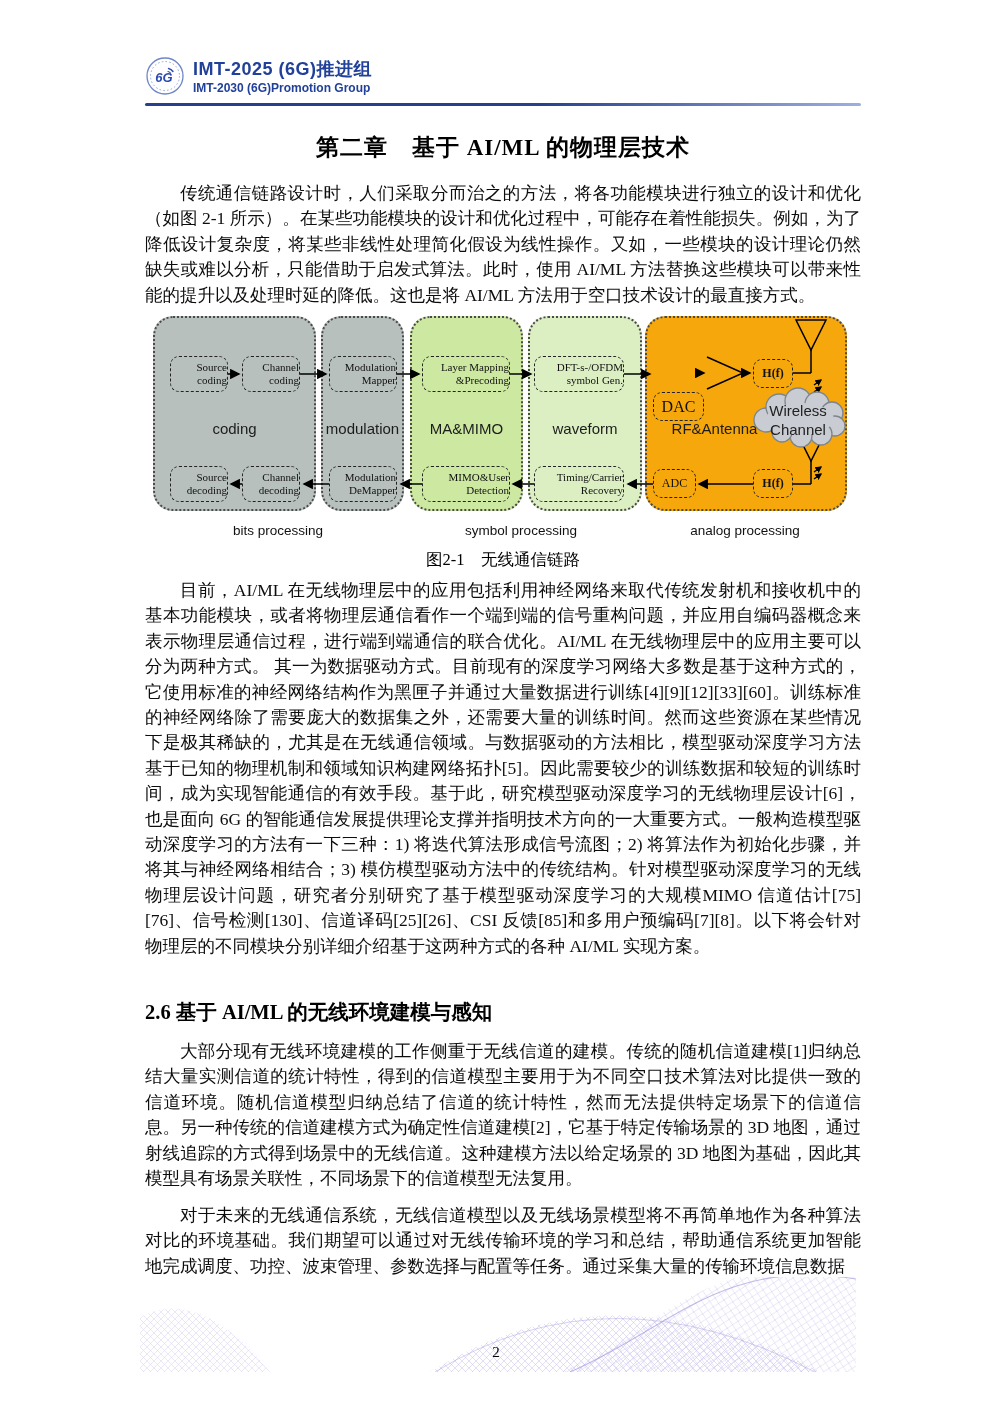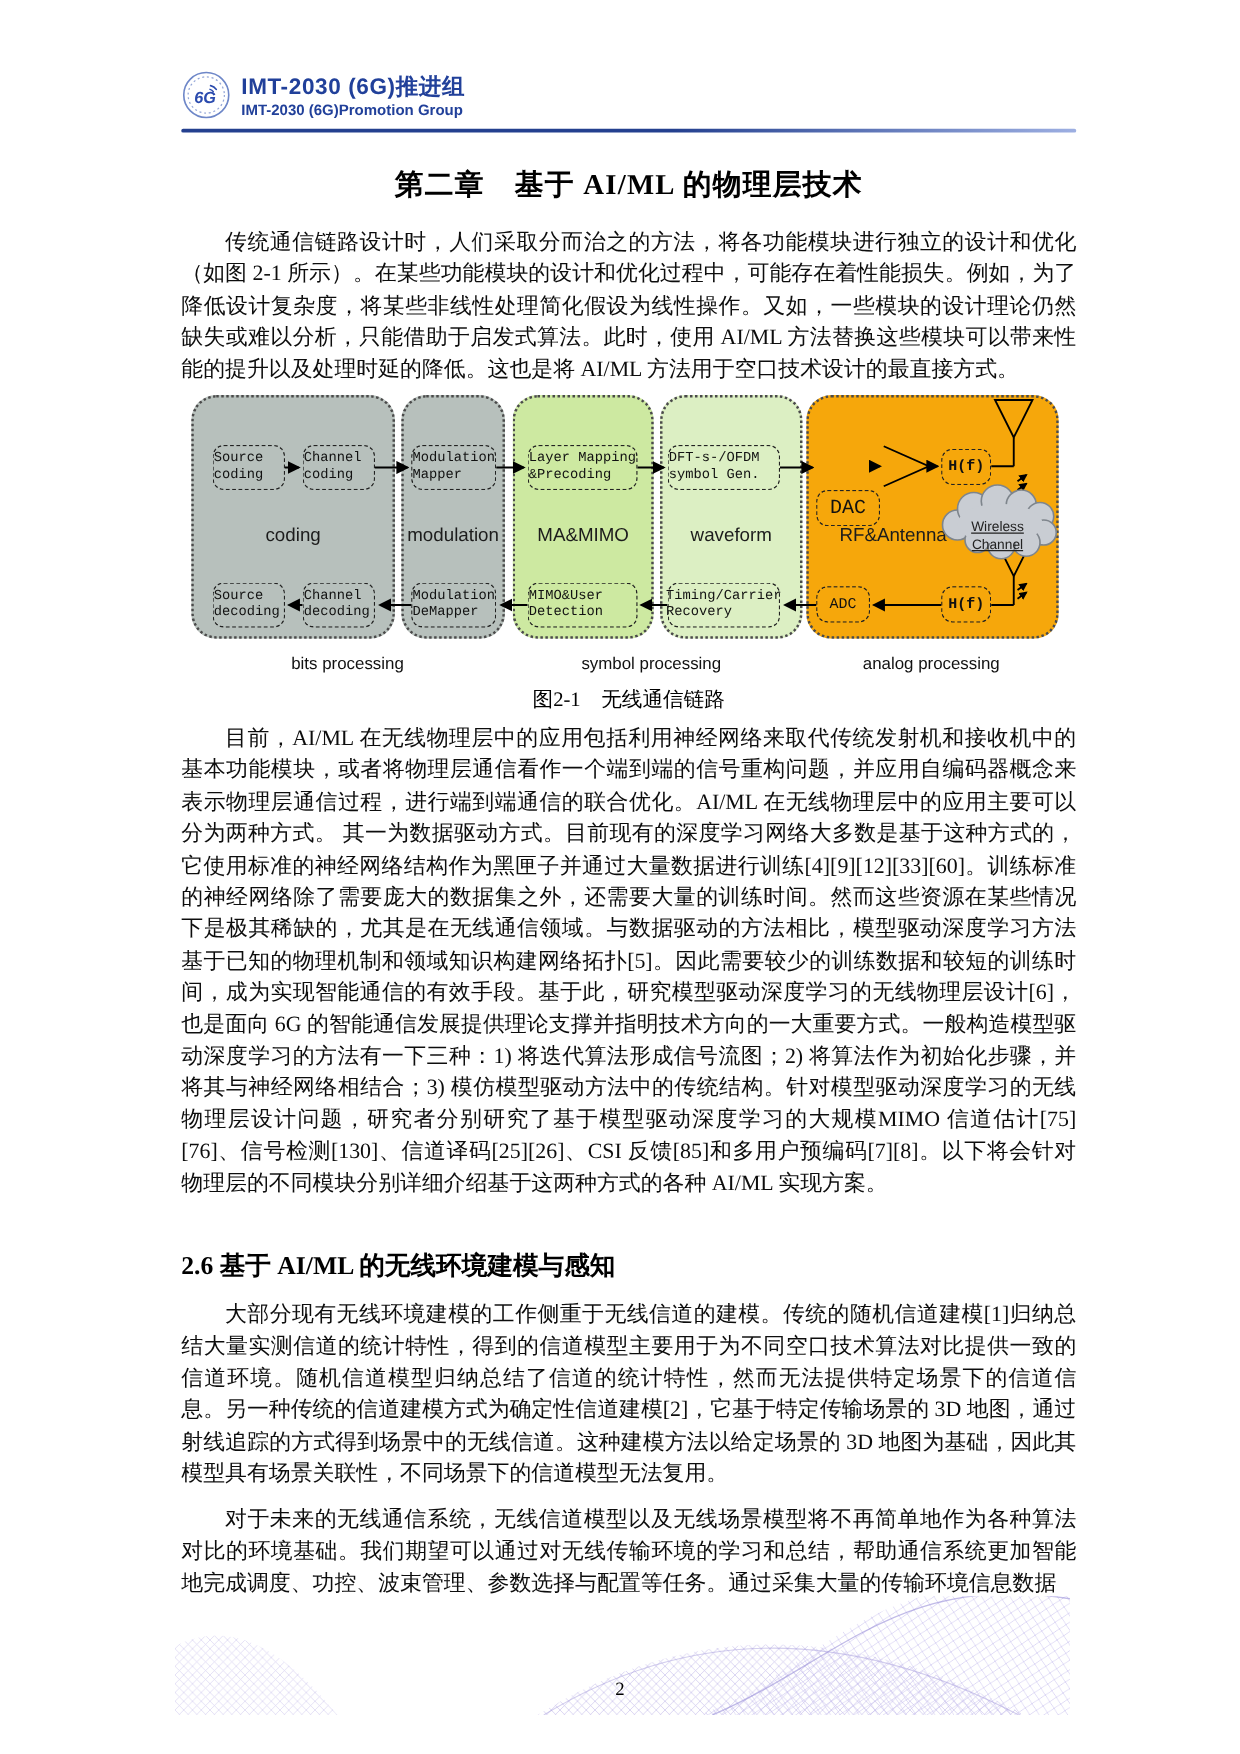--- a/index.html
+++ b/index.html
@@ -48,39 +48,39 @@
   #sect-modulation{left:176px;width:83px;background:#b7c0bc;}
   #sect-mamimo{left:265px;width:113px;background:#cde9a1;}
   #sect-waveform{left:383px;width:114px;background:#dcefc3;}
   #sect-rf{left:500px;width:202px;background:#f6a70b;}
   #sect-rf .sect-label{left:0;width:135px;right:auto;}
 
   .fig-svg{position:absolute;left:0;top:0;z-index:2;}
 
   .fbox{
     position:absolute;border:1.5px dashed #222;border-radius:9px;box-sizing:border-box;
-    display:flex;align-items:center;justify-content:center;text-align:left;
-    font-family:Liberation Mono, monospace;font-size:11px;line-height:1.2;color:#111;z-index:3;
+    display:flex;align-items:center;justify-content:center;text-align:right;
+    font-family:Liberation Serif, serif;font-size:11px;line-height:1.2;color:#111;z-index:3;
   }
   .row-top{top:50px;height:36px;}
   .row-bot{top:160px;height:36px;}
   #b-srcc{left:25px;width:58px;}   #b-chc{left:97px;width:58px;}
   #b-mmap{left:184px;width:68px;}  #b-lmap{left:277px;width:88px;}
   #b-dft{left:389px;width:90px;}
   #b-dac{left:508px;width:51px;top:53px;height:29px;font-size:16px;margin-top:33px;}
   #b-hft{left:608px;width:40px;top:53px;height:29px;font-weight:bold;font-size:12px;}
   #b-srcd{left:25px;width:58px;}   #b-chd{left:97px;width:58px;}
   #b-mdem{left:184px;width:68px;}  #b-mimo{left:277px;width:88px;}
   #b-tim{left:389px;width:90px;}
   #b-adc{left:508px;width:43px;top:163px;height:29px;font-size:12px;}
   #b-hfb{left:608px;width:40px;top:163px;height:29px;font-weight:bold;font-size:12px;}
 
   .cloud-label{
-    position:absolute;left:612px;top:110px;width:82px;z-index:4;text-align:center;
-    font-family:"Liberation Sans","DejaVu Sans",sans-serif;font-size:11px;line-height:1.25;color:#222;text-decoration:underline;
+    position:absolute;left:612px;top:96px;width:82px;z-index:4;text-align:center;
+    font-family:"Liberation Sans","DejaVu Sans",sans-serif;font-size:15px;line-height:1.25;color:#222;
   }
   .lane{
     position:absolute;top:217px;transform:translateX(-50%);
     font-family:"Liberation Sans","DejaVu Sans",sans-serif;font-size:13.5px;color:#111;white-space:nowrap;
   }
   #lane-bits{left:133px;} #lane-sym{left:376px;} #lane-analog{left:600px;}
 
   .fig-caption{
     position:absolute;left:145px;top:549px;width:716px;text-align:center;
     font-size:16.5px;color:#000;
@@ -98,21 +98,21 @@
   <div class="hdr">
     <div class="logo-row">
       <svg width="40" height="40" viewBox="0 0 40 40">
         <circle cx="20" cy="20" r="18" fill="#ffffff" stroke="#6e87c8" stroke-width="1.3"></circle>
         <circle cx="20" cy="20" r="14.5" fill="none" stroke="#93a6d8" stroke-width="1" stroke-dasharray="1.6 2.2"></circle>
         <text x="19" y="26" text-anchor="middle" font-family="Liberation Sans, sans-serif" font-size="13" font-weight="bold" font-style="italic" fill="#2b4bae">6G</text>
         <path d="M23.5,12.5 a7,7 0 0 1 4.5,3" fill="none" stroke="#2b4bae" stroke-width="1.4" stroke-linecap="round"></path>
         <path d="M23,15.5 a4,4 0 0 1 2.6,1.8" fill="none" stroke="#2b4bae" stroke-width="1.2" stroke-linecap="round"></path>
       </svg>
       <div>
-        <div class="brand-cn">IMT-2030 (6G)推进组</div>
+        <div class="brand-cn">IMT-2025 (6G)推进组</div>
         <div class="brand-en">IMT-2030 (6G)Promotion Group</div>
       </div>
     </div>
     <div class="hdr-rule"></div>
   </div>
 
   <div class="chapter-title">第二章　基于 AI/ML 的物理层技术</div>
 
   <p class="para" id="p1">传统通信链路设计时，人们采取分而治之的方法，将各功能模块进行独立的设计和优化（如图 2-1 所示）。在某些功能模块的设计和优化过程中，可能存在着性能损失。例如，为了降低设计复杂度，将某些非线性处理简化假设为线性操作。又如，一些模块的设计理论仍然缺失或难以分析，只能借助于启发式算法。此时，使用 AI/ML 方法替换这些模块可以带来性能的提升以及处理时延的降低。这也是将 AI/ML 方法用于空口技术设计的最直接方式。</p>
 

